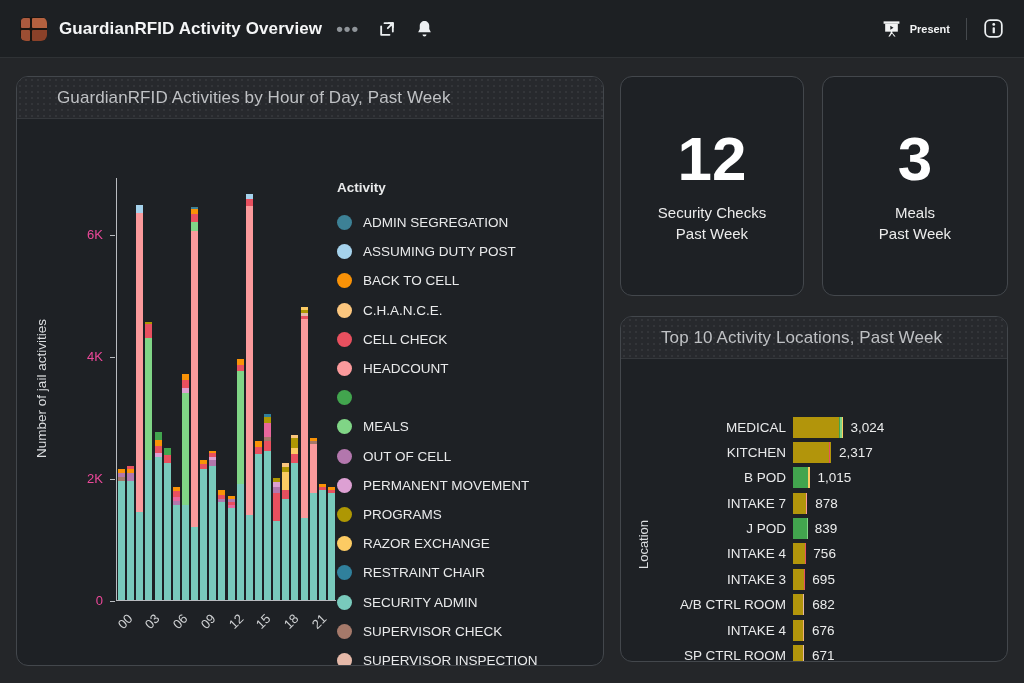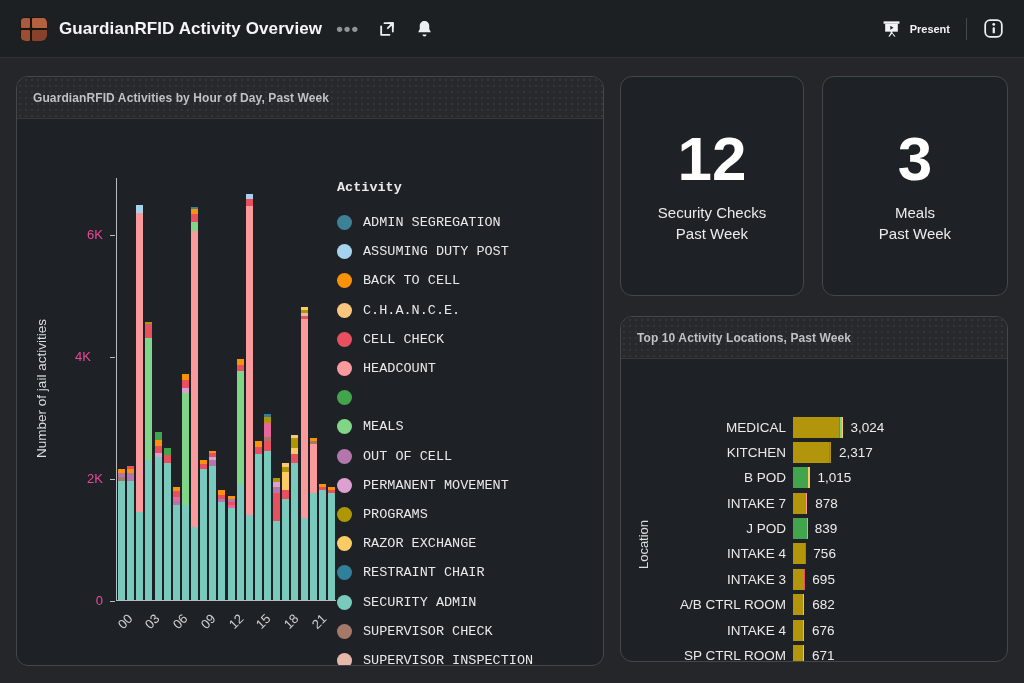--- a/index.html
+++ b/index.html
@@ -26,22 +26,22 @@
                  display:flex; align-items:center; gap:9px; cursor:pointer; }
   .vdiv { width:1px; height:22px; background:#45494d; margin:0 16px; }
   svg.ic { display:block; }
 
   
   .card { position:absolute; background:#1e2125; border:1px solid #43474c; border-radius:12px; overflow:hidden; }
   .card-head { height:42px; background:#27292d;
                background-image:radial-gradient(rgba(255,255,255,.055) 1px, transparent 1.2px);
                background-size:6px 6px; border-bottom:1px solid #35383c;
                display:flex; align-items:center; padding:0 16px; cursor:pointer; }
-  .card-head h2 { font-size:12px; font-weight:bold; color:#bfc1c4; letter-spacing:.1px;
-                  white-space:nowrap; overflow:hidden; text-overflow:ellipsis; }
+  .card-head h2 { font-size:17px; font-weight:normal; color:#bfc1c4; letter-spacing:.1px;
+                  white-space:nowrap; overflow:hidden; text-overflow:ellipsis;margin-left:24px; }
 
   #card-hourly { left:16px; top:76px; width:588px; height:590px; }
   #card-security { left:620px; top:76px; width:184px; height:220px; }
   #card-meals { left:822px; top:76px; width:186px; height:220px; }
   #card-top10 { left:620px; top:316px; width:388px; height:346px; }
 
   
   .scalar-body { position:absolute; inset:0; display:flex; flex-direction:column;
                  align-items:center; justify-content:center; text-align:center; cursor:pointer; }
   .scalar-value { font-size:62px; font-weight:bold; color:#ffffff; line-height:1; }
@@ -56,21 +56,21 @@
   .bar-col { width:7px; display:flex; flex-direction:column-reverse; cursor:pointer; }
   .bar-col div { width:7px; }
   .ytick { position:absolute; font-size:13px; color:#ec4899; width:40px; text-align:right; }
   .ytickmark { position:absolute; width:5px; height:1px; background:#b9bcc0; }
   .xtick { position:absolute; font-size:13px; color:#cfd1d3; width:26px; text-align:right;
            transform:rotate(-45deg); transform-origin:100% 0; }
   .xtitle { position:absolute; left:79px; top:545px; width:260px; text-align:center;
             font-size:13.5px; color:#dcdee0; }
 
   
-  .legend { position:absolute; left:320px; top:61px; width:262px;font-family:Liberation Mono, monospace; }
+  .legend { position:absolute; left:320px; top:61px; width:262px; }
   .legend-title { font-size:13.5px; font-weight:bold; color:#e9eaeb; margin-bottom:13px; }
   .legend-item { display:flex; align-items:center; gap:11px; height:29.2px; cursor:pointer; }
   .legend-dot { width:15px; height:15px; border-radius:50%; flex:0 0 auto; }
   .legend-dot.dotted { background-image:radial-gradient(rgba(215,120,20,.8) 1px, transparent 1.2px);
                        background-size:4px 4px; }
   .legend-label { font-size:13.5px; color:#e9eaeb; white-space:nowrap; }
 
   
   .t10-ylabel { position:absolute; left:-78px; top:178px; width:200px; text-align:center;
                 transform:rotate(-90deg); font-size:13px; color:#dcdee0; }
@@ -287,21 +287,21 @@
             <div style="height: 3.05063px; background: rgb(232, 80, 95);"></div>
             <div style="height: 3.05063px; background: rgb(249, 146, 7);"></div>
           </div>
         </div>
     </div>
     <div id="hourly-yticks">
         <div class="ytick" style="left: 46px; top: 474px;">0</div>
         <div class="ytickmark" style="left: 93px; top: 482px;"></div>
         <div class="ytick" style="left: 46px; top: 351.975px;">2K</div>
         <div class="ytickmark" style="left: 93px; top: 359.975px;"></div>
-        <div class="ytick" style="left: 46px; top: 229.95px; text-align: center;">4K</div>
+        <div class="ytick" style="left: 46px; top: 229.95px;">4K</div>
         <div class="ytickmark" style="left: 93px; top: 237.95px;"></div>
         <div class="ytick" style="left: 46px; top: 107.925px;">6K</div>
         <div class="ytickmark" style="left: 93px; top: 115.925px;"></div>
       </div>
     <div id="hourly-xticks">
         <div class="xtick" style="left: 81.5px; top: 492px;">00</div>
         <div class="xtick" style="left: 109.283px; top: 492px;">03</div>
         <div class="xtick" style="left: 137.065px; top: 492px;">06</div>
         <div class="xtick" style="left: 164.848px; top: 492px;">09</div>
         <div class="xtick" style="left: 192.63px; top: 492px;">12</div>

